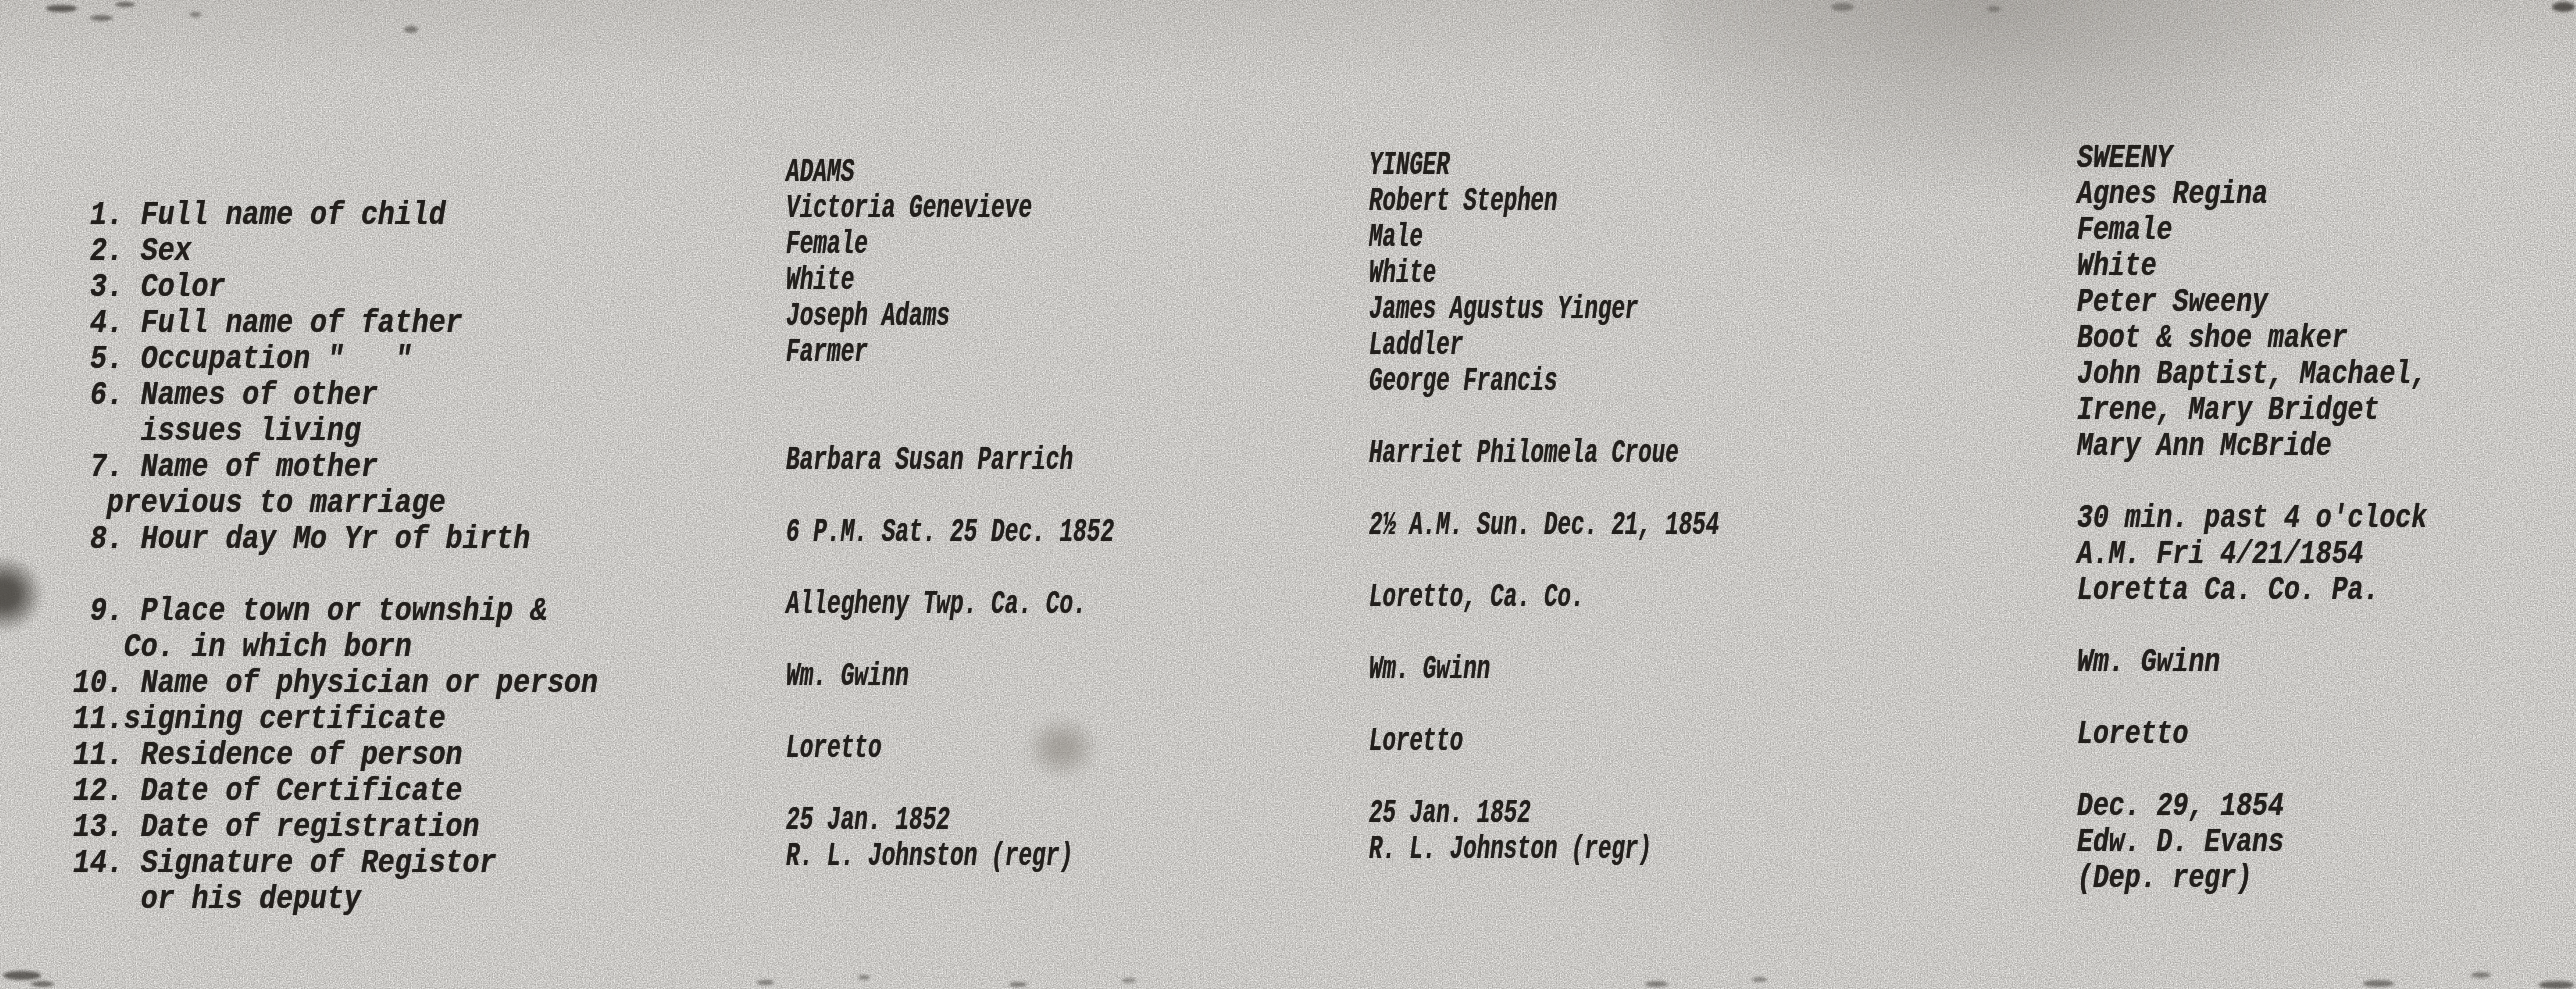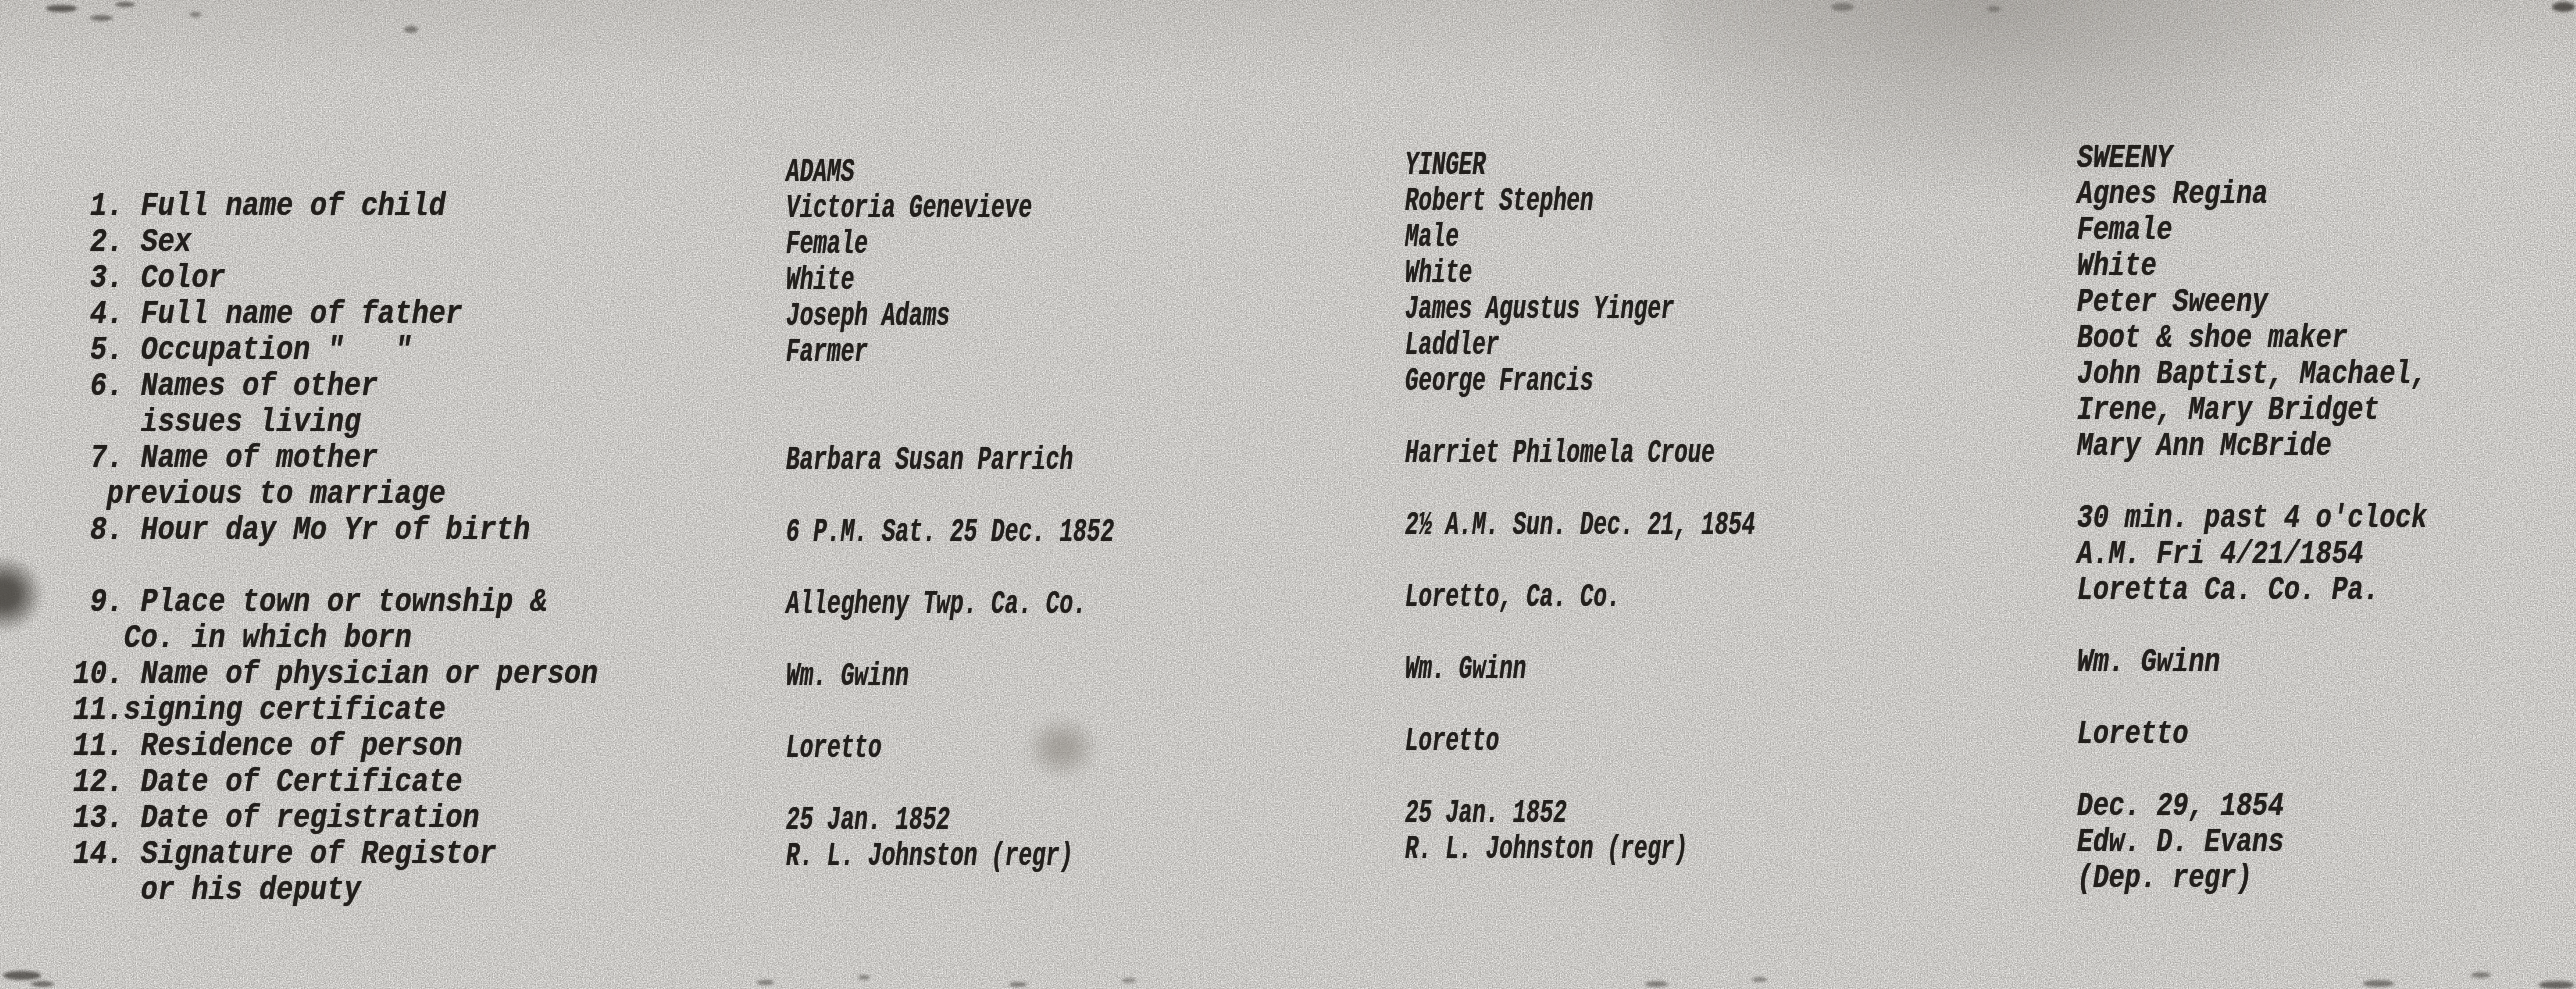--- a/index.html
+++ b/index.html
@@ -30,25 +30,25 @@
     background:radial-gradient(ellipse at 50% 50%,#87827b 20%,rgba(135,130,123,0) 70%);
     filter:blur(4.6px);opacity:.55;
   }
   .speck{position:absolute;background:#35322e;border-radius:50%;filter:blur(1.5px);pointer-events:none;}
   .col{position:absolute;white-space:pre;font-style:italic;}
   .line{
     font-size:34px;line-height:36px;height:36px;
     transform-origin:0 0;
     text-shadow:0 0 0.9px rgba(28,25,22,.85);
   }
-  .col-labels{left:73px;top:188px;}
+  .col-labels{left:73px;top:197px;}
   .col-labels .line{transform:scaleX(.83);}
   .col-adams{left:786px;top:154px;}
   .col-adams .line{transform:scaleX(.67);}
-  .col-yinger{left:1405px;top:147px;}
+  .col-yinger{left:1369px;top:147px;}
   .col-yinger .line{transform:scaleX(.66);}
   .col-sweeny{left:2077px;top:140px;}
   .col-sweeny .line{transform:scaleX(.78);}
 </style>
 </head>
 <body>
 
 <div class="page">
 
   <svg class="grain" width="2576" height="990" aria-hidden="true" viewBox="0 0 3370 1295">

